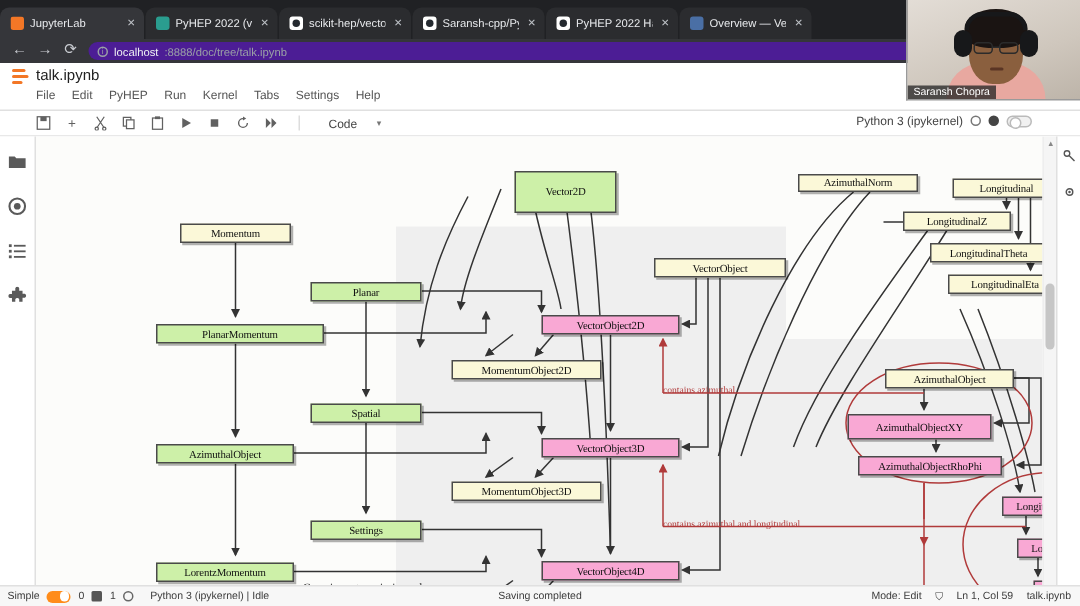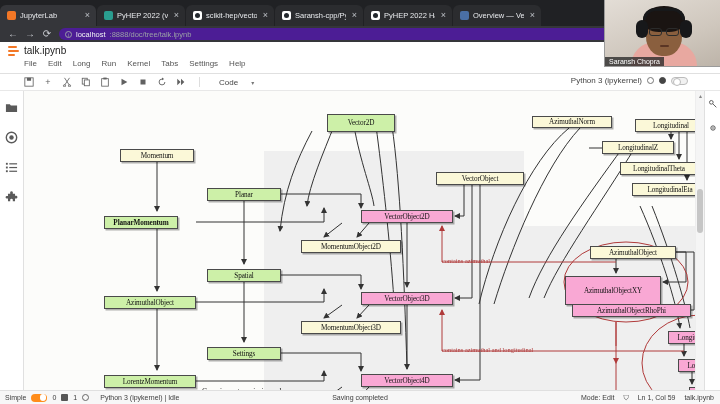--- a/index.html
+++ b/index.html
@@ -216,21 +216,21 @@
         <span class="jl-logo">
             <span></span>
             <span></span>
             <span></span>
           </span>
         <span class="jl-title-text">talk.ipynb</span>
       </div>
       <div class="jl-menubar" id="menubar">
           <span class="jl-menu">File</span>
           <span class="jl-menu">Edit</span>
-          <span class="jl-menu">Long</span>
+          <span class="jl-menu">PyHEP</span>
           <span class="jl-menu">Run</span>
           <span class="jl-menu">Kernel</span>
           <span class="jl-menu">Tabs</span>
           <span class="jl-menu">Settings</span>
           <span class="jl-menu">Help</span>
         </div>
     </div>
 
     <div class="jl-toolbar">
       <div class="tb-group">
@@ -423,41 +423,41 @@
             <path d="M418,260 L418,219" marker-end="url(#ahr)"></path>
             <path d="M592,231 L592,255"></path>
             <path d="M592,231 L592,272" marker-end="url(#ahr)"></path>
             <path d="M592,272 L592,313"></path>
           </g>
         </svg>
 
         <div id="nodes">
             <div class="node n-cream" style="left: 96px; top: 58px; width: 74px; height: 13px;">Momentum</div>
             <div class="node n-green" style="left: 183px; top: 97px; width: 74px; height: 13px;">Planar</div>
-            <div class="node n-green" style="left: 80px; top: 125px; width: 74px; height: 13px; font-weight: bold;">PlanarMomentum</div>
+            <div class="node n-green" style="left: 80px; top: 125px; width: 112px; height: 13px;">PlanarMomentum</div>
             <div class="node n-green" style="left: 183px; top: 178px; width: 74px; height: 13px;">Spatial</div>
             <div class="node n-green" style="left: 80px; top: 205px; width: 92px; height: 13px;">AzimuthalObject</div>
             <div class="node n-green" style="left: 183px; top: 256px; width: 74px; height: 13px;">Settings</div>
             <div class="node n-green" style="left: 80px; top: 284px; width: 92px; height: 13px;">LorentzMomentum</div>
-            <div class="node n-green" style="left: 303px; top: 23px; width: 68px; height: 18px;">Vector2D</div>
+            <div class="node n-green" style="left: 319px; top: 23px; width: 68px; height: 28px;">Vector2D</div>
             <div class="node n-cream" style="left: 412px; top: 81px; width: 88px; height: 13px;">VectorObject</div>
             <div class="node n-purple" style="left: 337px; top: 119px; width: 92px; height: 13px;">VectorObject2D</div>
             <div class="node n-cream" style="left: 277px; top: 149px; width: 100px; height: 13px;">MomentumObject2D</div>
             <div class="node n-purple" style="left: 337px; top: 201px; width: 92px; height: 13px;">VectorObject3D</div>
             <div class="node n-cream" style="left: 277px; top: 230px; width: 100px; height: 13px;">MomentumObject3D</div>
             <div class="node n-purple" style="left: 337px; top: 283px; width: 92px; height: 13px;">VectorObject4D</div>
             <div class="node n-cream" style="left: 277px; top: 312px; width: 100px; height: 13px;">MomentumObject4D</div>
             <div class="node n-cream" style="left: 508px; top: 25px; width: 80px; height: 12px;">AzimuthalNorm</div>
             <div class="node n-cream" style="left: 611px; top: 28px; width: 72px; height: 13px;">Longitudinal</div>
             <div class="node n-cream" style="left: 578px; top: 50px; width: 72px; height: 13px;">LongitudinalZ</div>
             <div class="node n-cream" style="left: 596px; top: 71px; width: 78px; height: 13px;">LongitudinalTheta</div>
             <div class="node n-cream" style="left: 608px; top: 92px; width: 76px; height: 13px;">LongitudinalEta</div>
             <div class="node n-cream" style="left: 566px; top: 155px; width: 86px; height: 13px;">AzimuthalObject</div>
-            <div class="node n-purple" style="left: 541px; top: 185px; width: 96px; height: 29px;">AzimuthalObjectXY</div>
-            <div class="node n-purple" style="left: 548px; top: 213px; width: 119px; height: 13px;">AzimuthalObjectRhoPhi</div>
+            <div class="node n-purple" style="left: 541px; top: 185px; width: 96px; height: 17px;">AzimuthalObjectXY</div>
+            <div class="node n-purple" style="left: 548px; top: 213px; width: 96px; height: 13px;">AzimuthalObjectRhoPhi</div>
             <div class="node n-purple" style="left: 644px; top: 240px; width: 60px; height: 13px;">Longitudinal...</div>
             <div class="node n-purple" style="left: 654px; top: 268px; width: 60px; height: 13px;">Longitudinal...</div>
             <div class="node n-purple" style="left: 665px; top: 296px; width: 52px; height: 13px;">Long...</div>
           </div>
         <div id="annotations">
             <div class="redlabel" style="left: 418px; top: 166px;">contains azimuthal</div>
             <div class="redlabel" style="left: 418px; top: 255px;">contains azimuthal and longitudinal</div>
           </div>
         <div id="notes">
             <div class="note" style="left: 98px; top: 300px; width: 80px;">Momentum mix-ins provide synonyms for a momentum</div>

